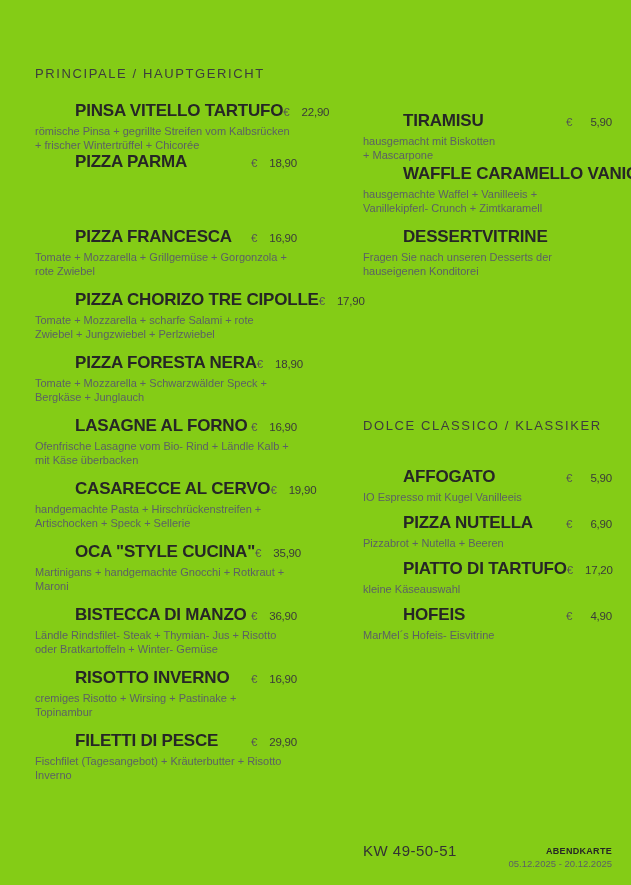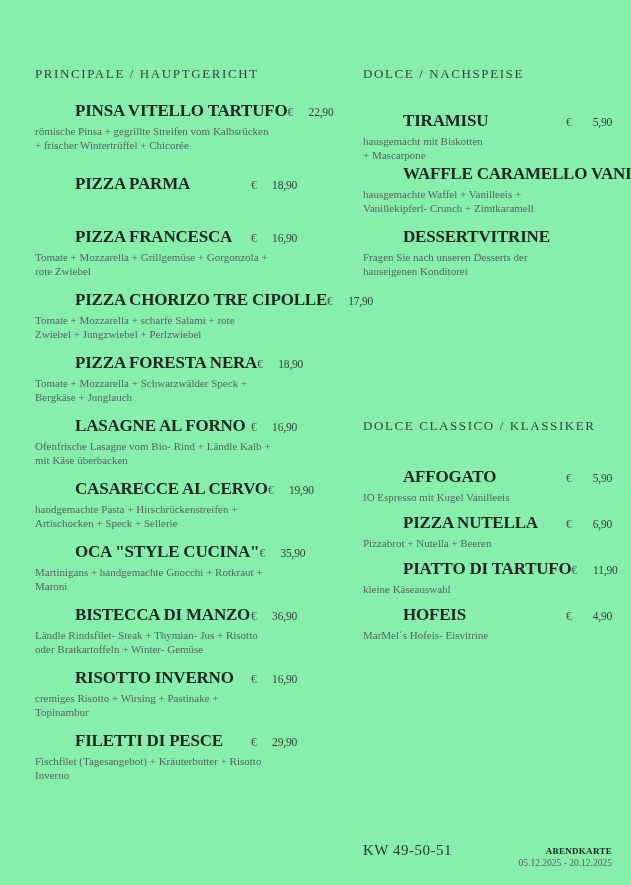--- a/index.html
+++ b/index.html
@@ -1,20 +1,20 @@
 <!DOCTYPE html>
 <html><head>
 <meta charset="utf-8">
 <style>
   html,body{margin:0;padding:0;background:#ffffff;}
   #page{
     position:relative;
     width:631px;height:885px;
-    background:#86efac;
-    font-family:Liberation Serif, serif;
+    background:#84cc16;
+    font-family:Liberation Sans, sans-serif;
     overflow:hidden;
   }
   .col{position:absolute;top:0;height:885px;}
   #col-left{left:35px;width:262px;}
   #col-right{left:363px;width:249px;}
   .section-header{
     position:absolute;left:0;
     font-size:13px;
     letter-spacing:1.6px;
     color:#3d3d3d;
@@ -79,21 +79,21 @@
         <div class="title">PINSA VITELLO TARTUFO</div>
         <div class="price">
             <span class="cur">€</span>
             <span class="amt">22,90</span>
           </div>
       </div>
       <div class="desc">römische Pinsa + gegrillte Streifen vom Kalbsrücken
 + frischer Wintertrüffel + Chicorée</div>
     </div>
 
-    <div class="item" style="top:176px">
+    <div class="item" style="top:154px">
       <div class="row">
         <div class="title">PIZZA PARMA</div>
         <div class="price">
             <span class="cur">€</span>
             <span class="amt">18,90</span>
           </div>
       </div>
     </div>
 
     <div class="item" style="top:229px">
@@ -199,21 +199,20 @@
             <span class="cur">€</span>
             <span class="amt">29,90</span>
           </div>
       </div>
       <div class="desc">Fischfilet (Tagesangebot) + Kräuterbutter + Risotto
 Inverno</div>
     </div>
   </div>
 
   <div class="col" id="col-right">
-    <div class="section-header" style="top:66px">DOLCE / NACHSPEISE</div>
 
     <div class="item" style="top:113px">
       <div class="row">
         <div class="title">TIRAMISU</div>
         <div class="price">
             <span class="cur">€</span>
             <span class="amt">5,90</span>
           </div>
       </div>
       <div class="desc">hausgemacht mit Biskotten
@@ -266,21 +265,21 @@
           </div>
       </div>
       <div class="desc">Pizzabrot + Nutella + Beeren</div>
     </div>
 
     <div class="item" style="top:561px">
       <div class="row">
         <div class="title">PIATTO DI TARTUFO</div>
         <div class="price">
             <span class="cur">€</span>
-            <span class="amt">11,90</span>
+            <span class="amt">17,20</span>
           </div>
       </div>
       <div class="desc">kleine Käseauswahl</div>
     </div>
 
     <div class="item" style="top:607px">
       <div class="row">
         <div class="title">HOFEIS</div>
         <div class="price">
             <span class="cur">€</span>

